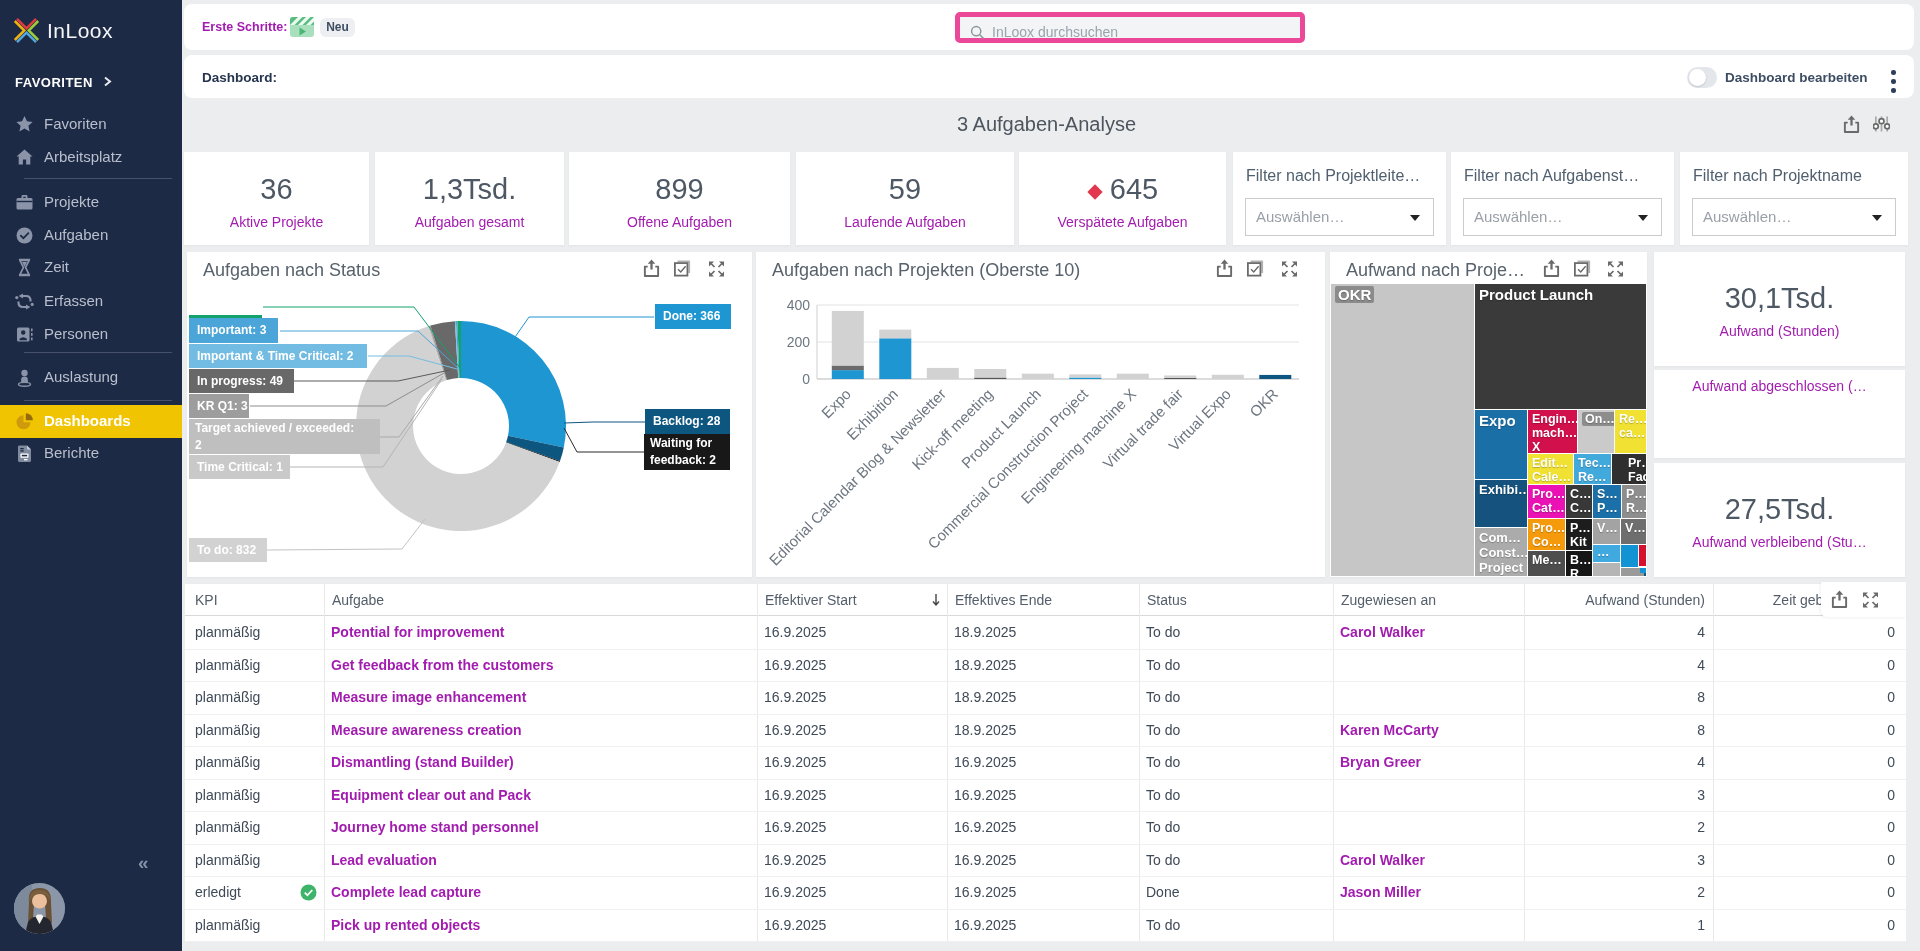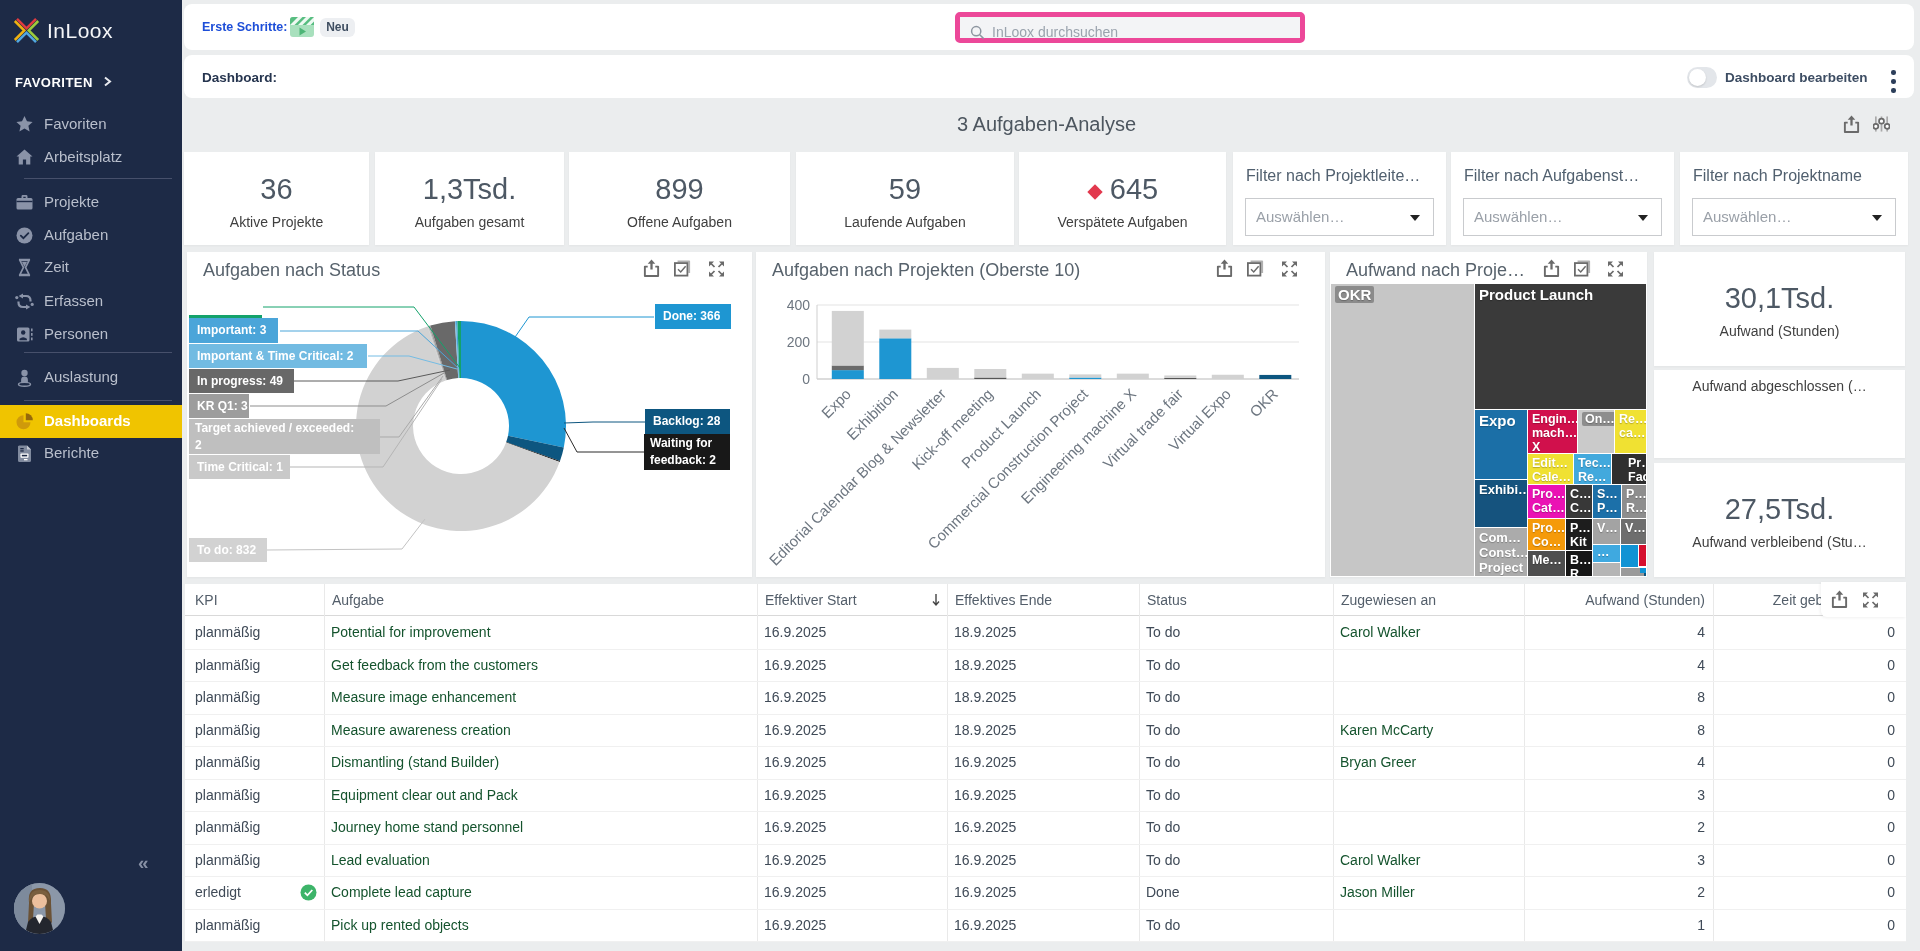--- a/index.html
+++ b/index.html
@@ -13,55 +13,55 @@
 .nav { position:absolute; left:0; width:182px; height:33px; color:#b9bfcc; font-size:15px; }
 .nav .ic { position:absolute; left:15px; top:7px; width:19px; height:19px; }
 .nav .tx { position:absolute; left:44px; top:7px; }
 .navdiv { position:absolute; left:24px; width:148px; border-top:1px solid #47506b; }
 #nav-dash { background:#f0c400; color:#fff; font-weight:bold; }
 #collapse { position:absolute; left:138px; top:852px; color:#8790a5; font-size:19px; font-weight:bold; letter-spacing:-3px; }
 #avatar { position:absolute; left:14px; top:883px; width:51px; height:51px; border-radius:50%; overflow:hidden; background:#5c6880; }
 
 #bar1 { position:absolute; left:184px; top:4px; width:1730px; height:46px; background:#fff; border-radius:8px; }
 #bar2 { position:absolute; left:184px; top:55px; width:1730px; height:43px; background:#fff; border-radius:8px; }
-#erste { position:absolute; left:18px; top:16px; font-size:12.5px; font-weight:bold; color:#1d4ed8; }
+#erste { position:absolute; left:18px; top:16px; font-size:12.5px; font-weight:bold; color:#a21caf; }
 #clap { position:absolute; left:106px; top:13px; width:24px; height:20px; }
 #neu { position:absolute; left:136px; top:14px; width:35px; height:19px; background:#edeff2; border-radius:6px; font-size:12px; font-weight:bold; color:#3f4e61; text-align:center; line-height:19px; }
 #search { position:absolute; left:771px; top:8px; width:350px; height:31px; background:#f3f4f6; border:5px solid #ec4899; border-radius:5px; }
 #search span { position:absolute; left:32px; top:7px; font-size:14px; color:#9aa3ad; }
 #dashlabel { position:absolute; left:18px; top:15px; font-size:13.5px; font-weight:bold; color:#26354f; }
 #select1 { position:absolute; left:93px; top:7px; width:300px; height:30px; background:#f2f4f6; border-radius:5px; font-size:14px; color:#44505e; line-height:30px; padding-left:10px; }
 .caret { width:0; height:0; border-left:5px solid transparent; border-right:5px solid transparent; border-top:6px solid #5a6470; position:absolute; }
 #toggle { position:absolute; left:1503px; top:12px; width:30px; height:21px; background:#e3e6ea; border-radius:11px; }
 #toggle i { position:absolute; left:2px; top:2px; width:17px; height:17px; background:#fff; border-radius:50%; display:block; box-shadow:0 1px 2px rgba(0,0,0,0.15); }
 #editlbl { position:absolute; left:1541px; top:15px; font-size:13.5px; font-weight:bold; color:#3d4d63; }
 #kebab { position:absolute; left:1707px; top:15px; width:5px; }
 #kebab i { display:block; width:4.5px; height:4.5px; border-radius:50%; background:#2c3e5a; margin-bottom:4.5px; }
 
 #title { position:absolute; left:187px; top:113px; width:1719px; text-align:center; font-size:20px; color:#4d565f; }
 .hicon { position:absolute; width:17px; height:18px; }
 
 .kpi { text-align:center; }
 .kpi .v { font-size:29px; color:#4d5864; margin-top:21px; }
-.kpi .l { font-size:14px; color:#404040; margin-top:8px; }
+.kpi .l { font-size:14px; color:#a21caf; margin-top:8px; }
 .fcard .ft { position:absolute; left:13px; top:15px; font-size:16px; color:#51606f; white-space:nowrap; }
 .fsel { position:absolute; left:12px; top:46px; height:38px; border:1px solid #c9cbce; font-size:15px; color:#9aa0a8; line-height:36px; padding-left:10px; }
 
 .ctitle { position:absolute; left:16px; top:8px; font-size:18px; color:#57626c; }
 
 .chip { position:absolute; color:#fff; font-size:12px; font-weight:bold; line-height:24px; padding:0 6px; white-space:nowrap; overflow:hidden; }
 
 #tmap { position:absolute; left:1px; top:32px; width:315px; height:292px; overflow:hidden; }
 .tile { position:absolute; overflow:hidden; color:#fff; font-weight:bold; font-size:12.5px; line-height:14px; padding:2px 4px; text-shadow:0 1px 1px rgba(0,0,0,0.25); }
 
 #table { position:absolute; left:185px; top:584px; width:1721px; height:357px; background:#fff; }
 .th { position:absolute; top:0; height:32px; font-size:14px; color:#535e6a; line-height:32px; border-left:1px solid #e6e6e6; }
 .tr { position:absolute; width:1721px; height:32.5px; }
 .td { position:absolute; font-size:14px; color:#3f4a57; line-height:32.5px; white-space:nowrap; overflow:hidden; }
-.link { color:#14532d; }
+.link { color:#a21caf;font-weight:bold; }
 .colline { position:absolute; top:0; width:1px; height:357px; background:#e9e9e9; }
 .rowline { position:absolute; left:0; width:1721px; height:1px; background:#f0f0f0; }
 </style>
 </head>
 <body>
 
 <div id="sidebar">
   <svg id="logo" width="27" height="27" viewBox="0 0 27 27">
     <polyline points="4,1.8 13.5,11.3 23,1.8" fill="none" stroke="#e03b40" stroke-width="2.5"></polyline>
     <polyline points="1.8,4 11.3,13.5 1.8,23" fill="none" stroke="#eeb111" stroke-width="2.5"></polyline>

